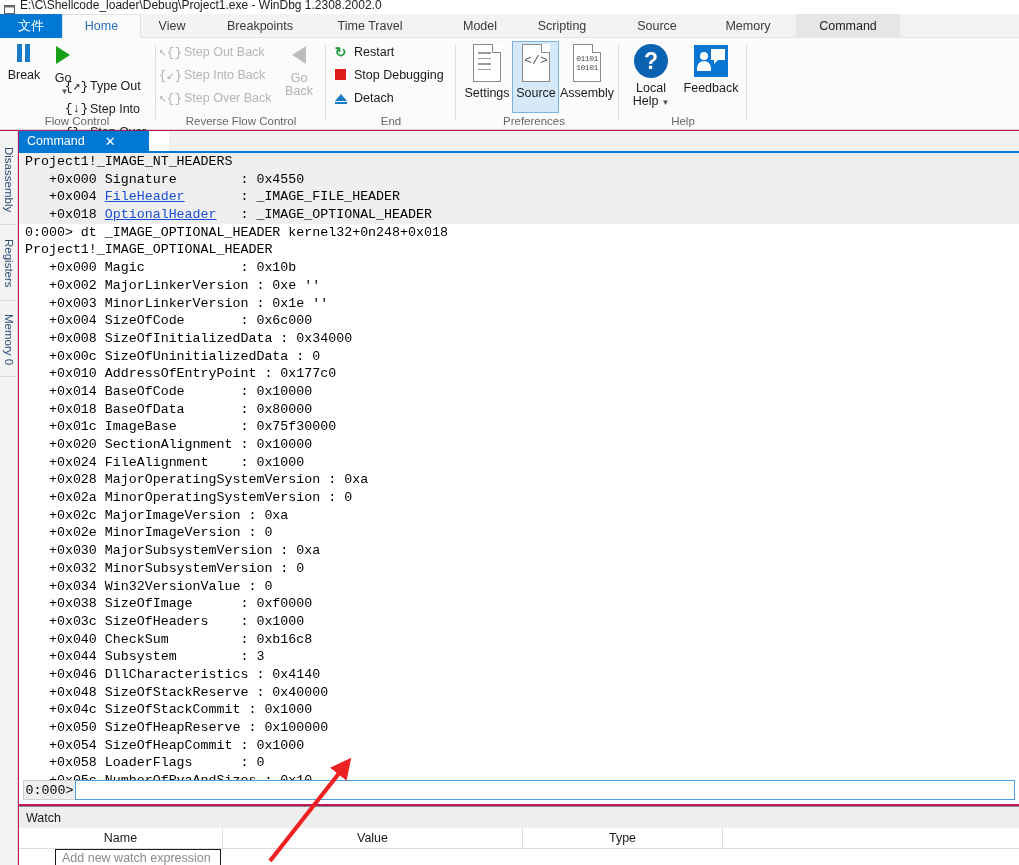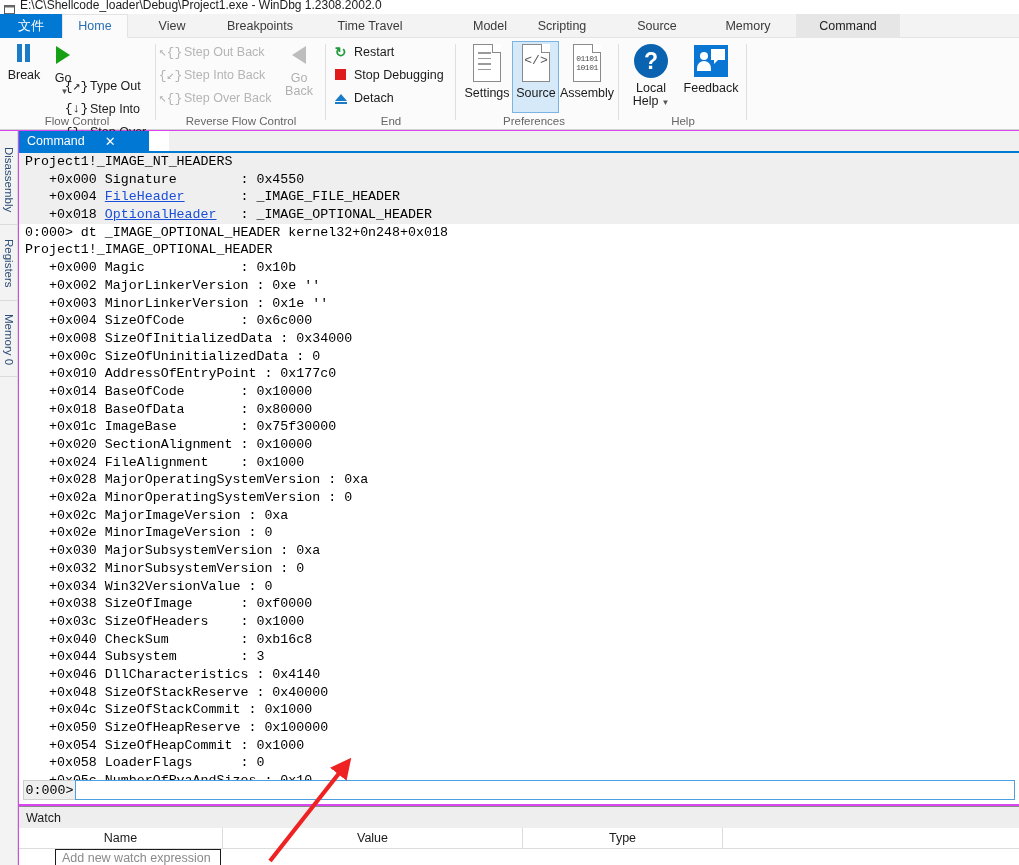--- a/index.html
+++ b/index.html
@@ -4,21 +4,21 @@
 <style>
   * { box-sizing: border-box; }
   html, body {
     margin: 0; padding: 0;
     width: 1019px; height: 865px;
     overflow: hidden;
     background: #ffffff;
     font-family: "Liberation Sans", sans-serif;
     -webkit-font-smoothing: antialiased;
   }
-  #app { position: relative; width: 1019px; height: 865px; background: #d946ef; }
+  #app { position: relative; width: 1019px; height: 865px; background: #be185d; }
 
   
   .titlebar {
     position: absolute; top: 0; left: 0; width: 1019px; height: 14px;
     background: #ffffff; overflow: hidden;
   }
   .titlebar .tb-icon {
     position: absolute; left: 4px; top: 1px; width: 11px; height: 11px;
   }
   .titlebar .tb-text {
@@ -236,25 +236,25 @@
         <rect x="0.5" y="1.5" width="10" height="8" fill="#ffffff" stroke="#5a5a5a"></rect>
         <rect x="0.5" y="1.5" width="10" height="2" fill="#6b6b6b"></rect>
         <rect x="1.5" y="9.5" width="8" height="1" fill="#7a7a7a"></rect>
       </svg>
     </span>
     <span class="tb-text">E:\C\Shellcode_loader\Debug\Project1.exe  - WinDbg 1.2308.2002.0</span>
   </div>
 
   <div class="tabstrip">
     <div class="tab file" style="left:0px;width:62px;">文件</div>
-    <div class="tab active" style="left:62px;width:66px;">Home</div>
+    <div class="tab active" style="left:62px;width:79px;">Home</div>
     <div class="tab" style="left:140px;width:64px;">View</div>
     <div class="tab" style="left:210px;width:100px;">Breakpoints</div>
     <div class="tab" style="left:320px;width:100px;">Time Travel</div>
-    <div class="tab" style="left:457px;width:66px;">Model</div>
+    <div class="tab" style="left:447px;width:66px;">Model</div>
     <div class="tab" style="left:516px;width:92px;">Scripting</div>
     <div class="tab" style="left:620px;width:74px;">Source</div>
     <div class="tab" style="left:708px;width:80px;">Memory</div>
     <div class="tab hl" style="left:796px;width:104px;">Command</div>
   </div>
 
   <div class="ribbon">
 
     <div class="rgroup" style="left:0px;width:154px;">
       <div class="bigbtn" style="left:4px;top:6px;width:40px;">

